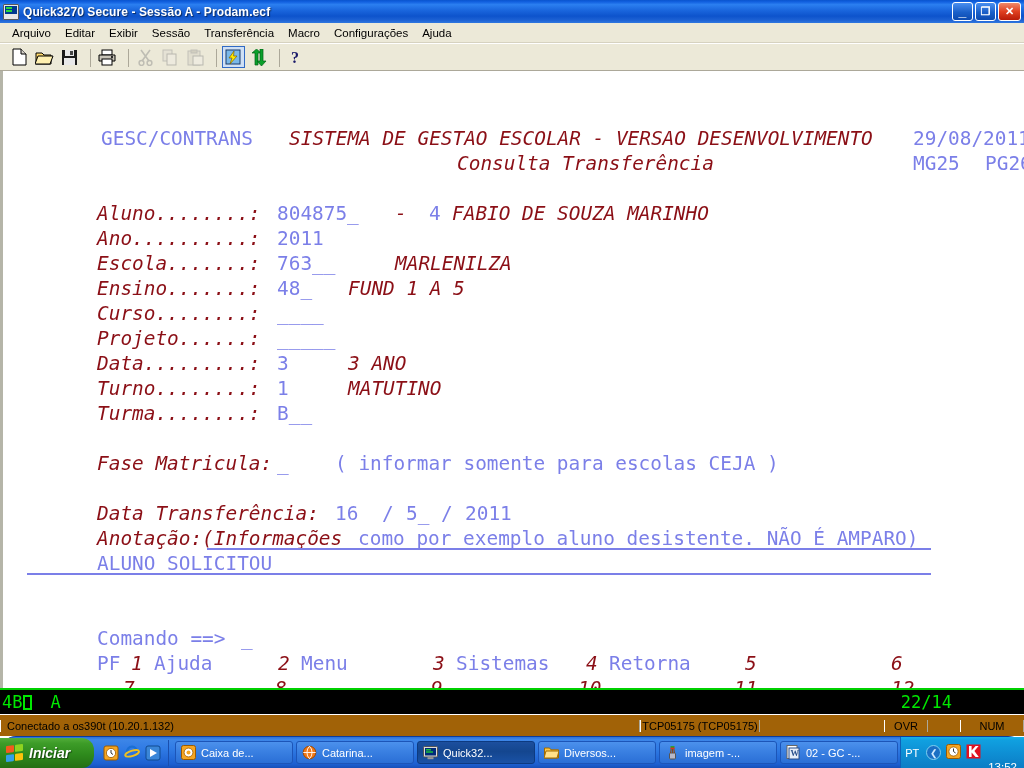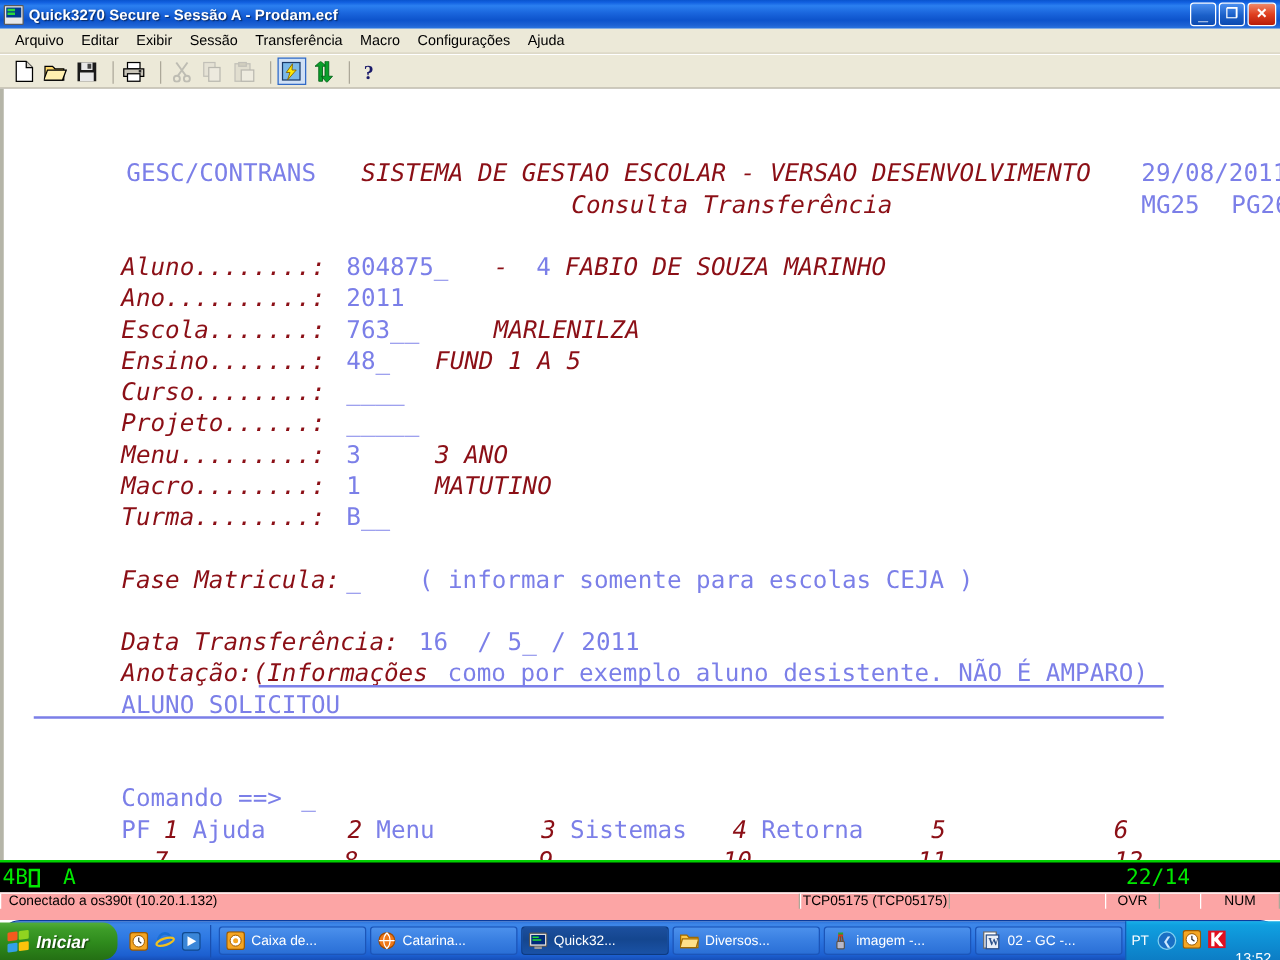--- a/index.html
+++ b/index.html
@@ -218,25 +218,25 @@
     position: absolute;
     right: 72px; top: 2px;
   }
 
   
   .statusbar {
     position: absolute;
     top: 714px; left: 0;
     width: 1024px;
     height: 22px;
-    background: #fca5a5;
+    background: #a16207;
     border-top: 1px solid #ffffff;
     box-sizing: border-box;
     display: flex;
-    align-items: flex-start;
+    align-items: center;
     font-size: 11px;
     color: #000;
   }
   .sb-cell {
     border-right: 1px solid #aca899;
     border-left: 1px solid #ffffff;
     display: flex;
     align-items: center;
     padding: 0 6px;
     box-sizing: border-box;
@@ -526,31 +526,31 @@
     </div>
 
     <div class="term row" style="top:230px;">
       <span class="red">Projeto......:</span>
     </div>
     <div class="term row" style="top:230px;left:204px;">
       <span class="blue">_____</span>
     </div>
 
     <div class="term row" style="top:255px;">
-      <span class="red">Menu.........:</span>
+      <span class="red">Data.........:</span>
     </div>
     <div class="term row" style="top:255px;left:204px;">
       <span class="blue">3</span>
     </div>
     <div class="term row" style="top:255px;left:275px;">
       <span class="red">3 ANO</span>
     </div>
 
     <div class="term row" style="top:280px;">
-      <span class="red">Macro........:</span>
+      <span class="red">Turno........:</span>
     </div>
     <div class="term row" style="top:280px;left:204px;">
       <span class="blue">1</span>
     </div>
     <div class="term row" style="top:280px;left:275px;">
       <span class="red">MATUTINO</span>
     </div>
 
     <div class="term row" style="top:305px;">
       <span class="red">Turma........:</span>

